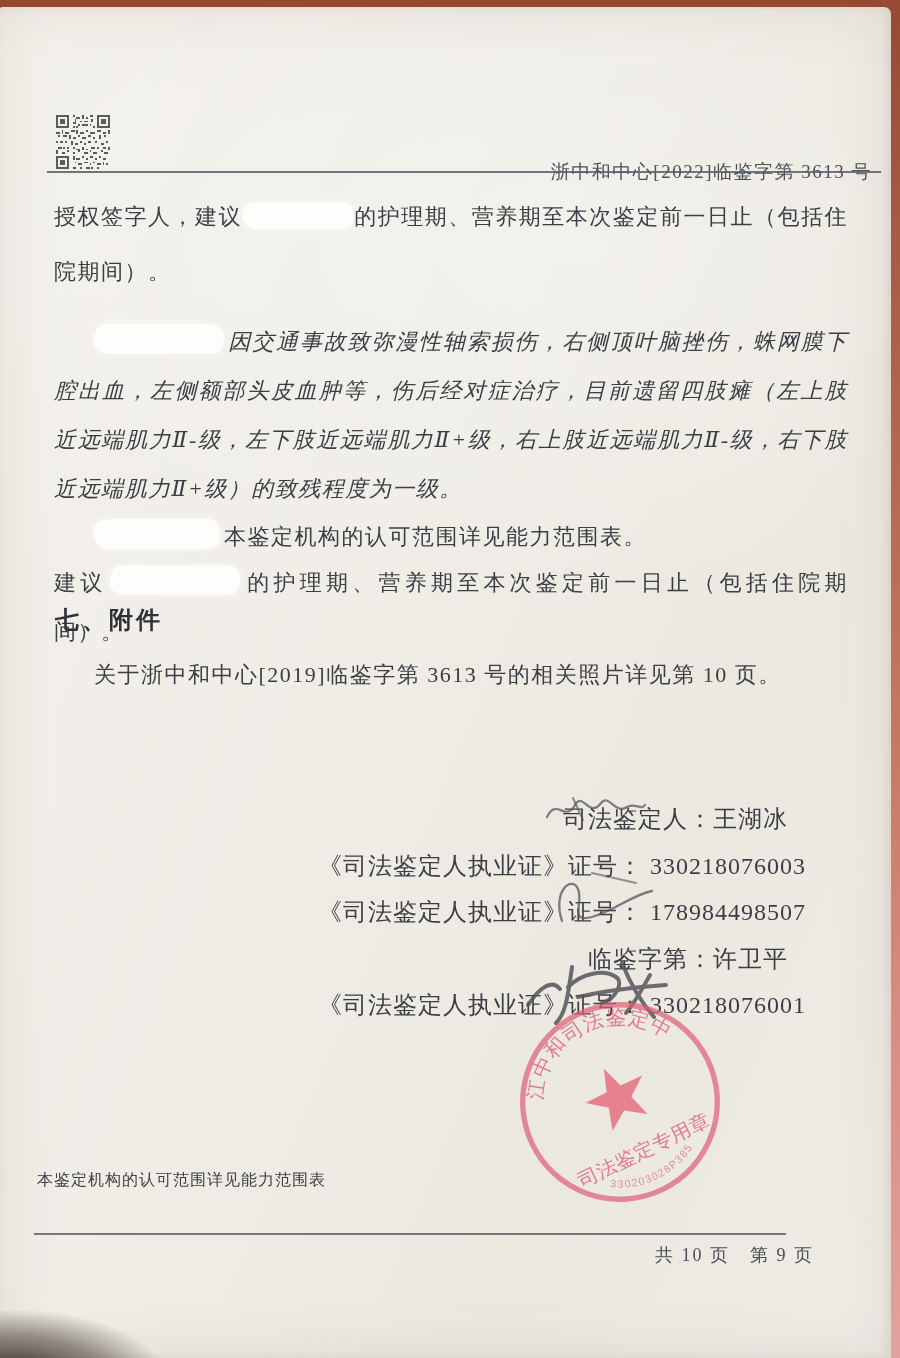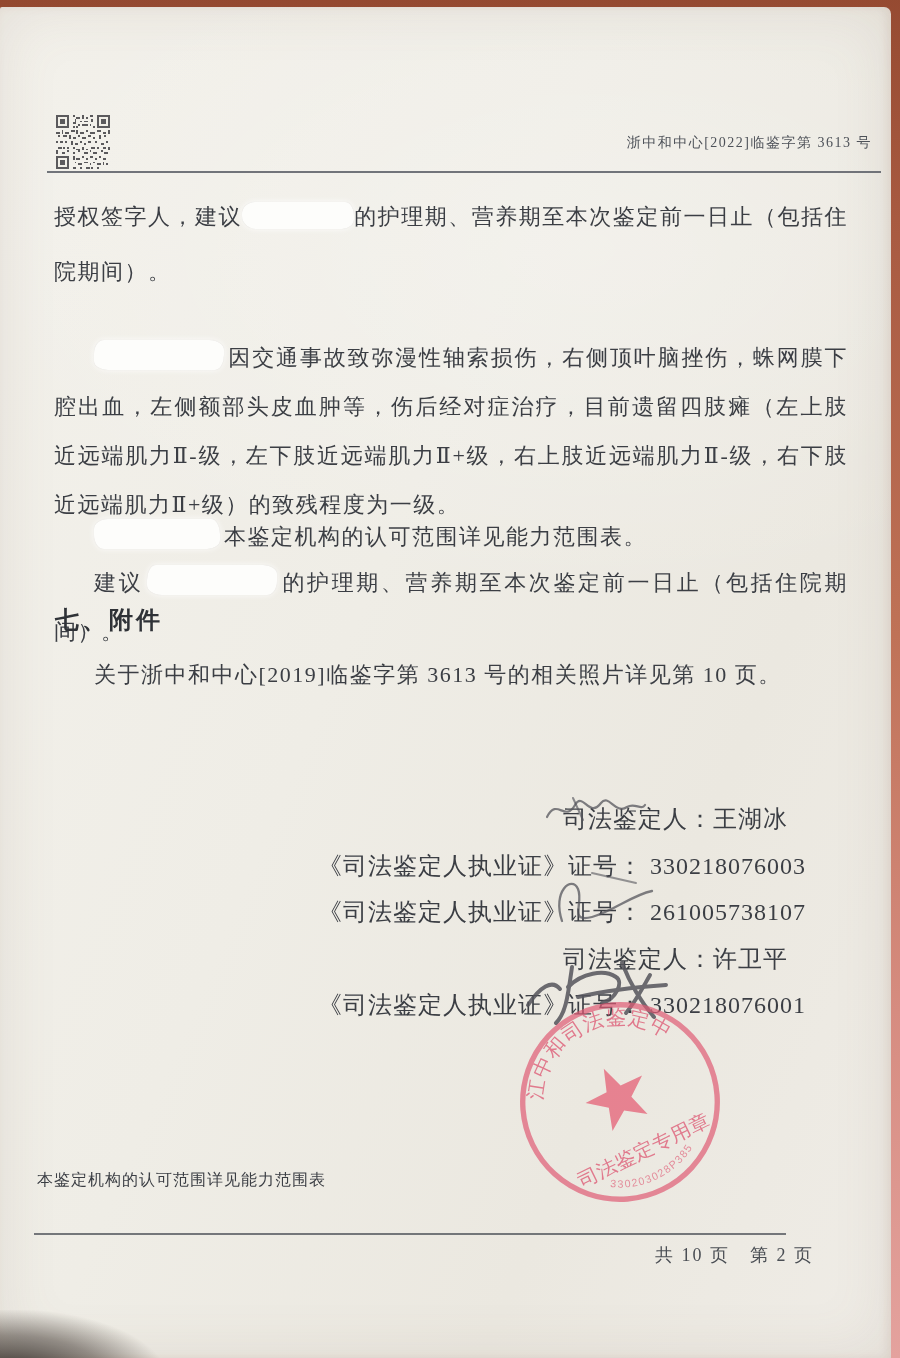--- a/index.html
+++ b/index.html
@@ -19,22 +19,22 @@
   }
   .corner-shadow{
     position:absolute; left:-25px; bottom:-22px; width:190px; height:70px;
     background:radial-gradient(ellipse at 18% 100%, rgba(28,22,18,.92) 0%, rgba(40,30,24,.45) 45%, rgba(40,30,24,0) 72%);
     pointer-events:none;
   }
   .content{ position:absolute; inset:0; color:#3b3e44; }
 
   .qr{ position:absolute; left:56px; top:108px; width:54px; height:54px; opacity:.82; }
   .doc-number{
-    position:absolute; top:127px; right:19px;
-    font-size:14px; letter-spacing:1.5px; color:#4d5158;
+    position:absolute; top:152px; right:19px;
+    font-size:19px; letter-spacing:1.5px; color:#4d5158;
   }
   .rule-top{ position:absolute; top:164px; left:47px; right:10px; height:2px; background:#5a5e66; opacity:.85; }
 
   .para{
     position:absolute; left:54px; width:794px;
     font-size:22px; line-height:49px; letter-spacing:1.5px;
     text-align:justify; color:#3b3e44;
   }
   .indent{ text-indent:40px; }
   .heading{
@@ -91,34 +91,34 @@
       </g>
       <path fill="#3a3a3e" d="M9 0h1v1H9zM11 1h2v1h-2zM14 0h1v2h-1zM16 1h1v1h-1zM18 0h2v1h-2zM10 2h1v2h-1zM13 3h1v1h-1zM15 3h2v1h-2zM19 2h1v2h-1zM9 4h2v1H9zM12 5h1v1h-1zM14 5h3v1h-3zM18 5h1v1h-1zM9 6h1v1H9zM11 6h1v1h-1zM20 6h1v1h-1zM0 9h2v1H0zM3 8h1v2H3zM5 9h2v1H5zM8 8h2v1H8zM11 8h1v2h-1zM13 9h2v1h-2zM16 8h1v1h-1zM18 9h3v1h-3zM22 8h2v1h-2zM25 9h2v1h-2zM28 8h1v2h-1zM1 11h1v1H1zM4 11h2v1H4zM7 11h1v2H7zM9 12h2v1H9zM12 11h1v1h-1zM14 12h2v1h-2zM17 11h2v1h-2zM20 12h1v1h-1zM23 11h1v2h-1zM26 11h1v1h-1zM0 14h1v1H0zM2 14h2v1H2zM5 14h1v1H5zM8 14h1v2H8zM10 15h2v1h-2zM13 14h1v1h-1zM15 15h1v1h-1zM17 14h2v1h-2zM21 14h1v1h-1zM24 15h2v1h-2zM27 14h1v1h-1zM1 17h2v1H1zM4 17h1v1H4zM6 17h1v1H6zM9 17h1v1H9zM11 18h2v1h-2zM14 17h1v2h-1zM16 18h1v1h-1zM19 17h2v1h-2zM22 17h1v1h-1zM25 17h2v1h-2zM28 17h1v2h-1zM0 19h1v2H0zM3 20h2v1H3zM6 19h1v1H6zM9 20h1v1H9zM12 19h1v1h-1zM15 20h2v1h-2zM18 19h1v1h-1zM20 20h2v1h-2zM24 19h1v1h-1zM26 20h2v1h-2zM9 22h1v2H9zM11 23h2v1h-2zM14 22h1v1h-1zM16 23h1v1h-1zM18 22h2v1h-2zM21 23h1v1h-1zM23 22h1v1h-1zM25 23h2v1h-2zM10 25h1v1h-1zM12 26h2v1h-2zM15 25h2v1h-2zM18 26h1v1h-1zM20 25h1v1h-1zM22 26h2v1h-2zM25 25h1v2h-1zM27 26h1v1h-1zM9 28h2v1H9zM13 28h1v1h-1zM16 28h2v1h-2zM19 28h1v1h-1zM22 28h1v1h-1z"></path>
     </svg>
 
     <div class="doc-number">浙中和中心[2022]临鉴字第 3613 号</div>
     <div class="rule-top"></div>
 
     <p class="para" style="top:182px; line-height:55px;"><span>授权签字人，建议</span><span class="redact r1"></span><span>的护理期、营养期至本次鉴定前一日止（包括住院期间）。</span></p>
 
 
-    <p class="para" style="top:326px;"><span class="redact r2" style="margin-left:40px;"></span><span>因交通事故致弥漫性轴索损伤，右侧顶叶脑挫伤，蛛网膜下腔出血，左侧额部头皮血肿等，伤后经对症治疗，目前遗留四肢瘫（左上肢近远端肌力Ⅱ-级，左下肢近远端肌力Ⅱ+级，右上肢近远端肌力Ⅱ-级，右下肢近远端肌力Ⅱ+级）的致残程度为一级。</span></p>
+    <p class="para" style="top:310px;font-style:italic;"><span class="redact r2" style="margin-left:40px;"></span><span>因交通事故致弥漫性轴索损伤，右侧顶叶脑挫伤，蛛网膜下腔出血，左侧额部头皮血肿等，伤后经对症治疗，目前遗留四肢瘫（左上肢近远端肌力Ⅱ-级，左下肢近远端肌力Ⅱ+级，右上肢近远端肌力Ⅱ-级，右下肢近远端肌力Ⅱ+级）的致残程度为一级。</span></p>
 
     <p class="para" style="top:505px;"><span class="redact r3" style="margin-left:40px;"></span><span>本鉴定机构的认可范围详见能力范围表。</span></p>
 
-    <p class="para" style="top:551px;"><span style="margin-left:40px;">建议</span><span class="redact r4"></span><span>的护理期、营养期至本次鉴定前一日止（包括住院期间）。</span></p>
+    <p class="para" style="top:551px;"><span style="">建议</span><span class="redact r4"></span><span>的护理期、营养期至本次鉴定前一日止（包括住院期间）。</span></p>
 
     <h2 class="heading" style="top:597px;">七、附件</h2>
     <p class="para indent" style="top:643px;">关于浙中和中心[2019]临鉴字第 3613 号的相关照片详见第 10 页。</p>
 
     <div class="sig-block">
       <div class="sig-row name">司法鉴定人：王湖冰</div>
       <div class="sig-row cert">《司法鉴定人执业证》证号： 330218076003</div>
-      <div class="sig-row cert">《司法鉴定人执业证》证号： 261005738107</div>
-      <div class="sig-row name">司法鉴定人：许卫平</div>
+      <div class="sig-row cert">《司法鉴定人执业证》证号： 178984498507</div>
+      <div class="sig-row name">临鉴字第：许卫平</div>
       <div class="sig-row cert">《司法鉴定人执业证》证号： 330218076001</div>
     </div>
 
     <svg class="handsig" style="left:543px; top:782px; width:105px; height:42px;" viewBox="0 0 105 42">
       <path d="M4,28 C14,8 22,34 32,16 C40,2 46,30 58,14 C66,4 72,26 84,18 C92,13 98,22 102,16" stroke-width="2.2" opacity=".75"></path>
       <path d="M30,9 L40,31" stroke-width="2" opacity=".65"></path>
     </svg>
     <svg class="handsig" style="left:548px; top:862px; width:115px; height:60px;" viewBox="0 0 115 60">
       <path d="M14,52 C4,22 24,6 30,20 C36,34 20,54 44,48 C66,42 84,26 104,22" stroke-width="2.3" opacity=".75"></path>
       <path d="M44,4 L88,14" stroke-width="2" opacity=".6"></path>
@@ -147,18 +147,18 @@
         </text>
         <text x="110" y="172" font-size="20" fill="#dd5571" opacity=".88" text-anchor="middle" textLength="148" lengthAdjust="spacingAndGlyphs">司法鉴定专用章</text>
         <text font-size="11" fill="#e06a80" opacity=".85" letter-spacing="1.5">
           <textPath href="#codePath" startOffset="50%" text-anchor="middle">330203028P385</textPath>
         </text>
       </g>
     </svg>
 
     <div class="footer-note">本鉴定机构的认可范围详见能力范围表</div>
     <div class="rule-bottom"></div>
-    <div class="page-info">共 10 页　第 2 页</div>
+    <div class="page-info">共 10 页　第 9 页</div>
 
   </div>
 </div>
 
 <div class="corner-shadow"></div>
 
 </body></html>

